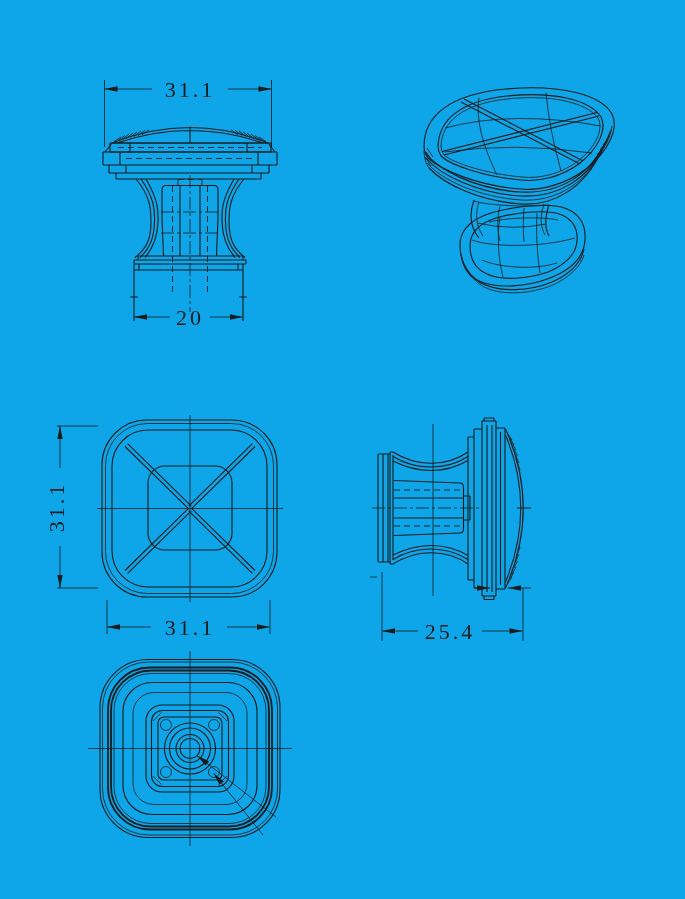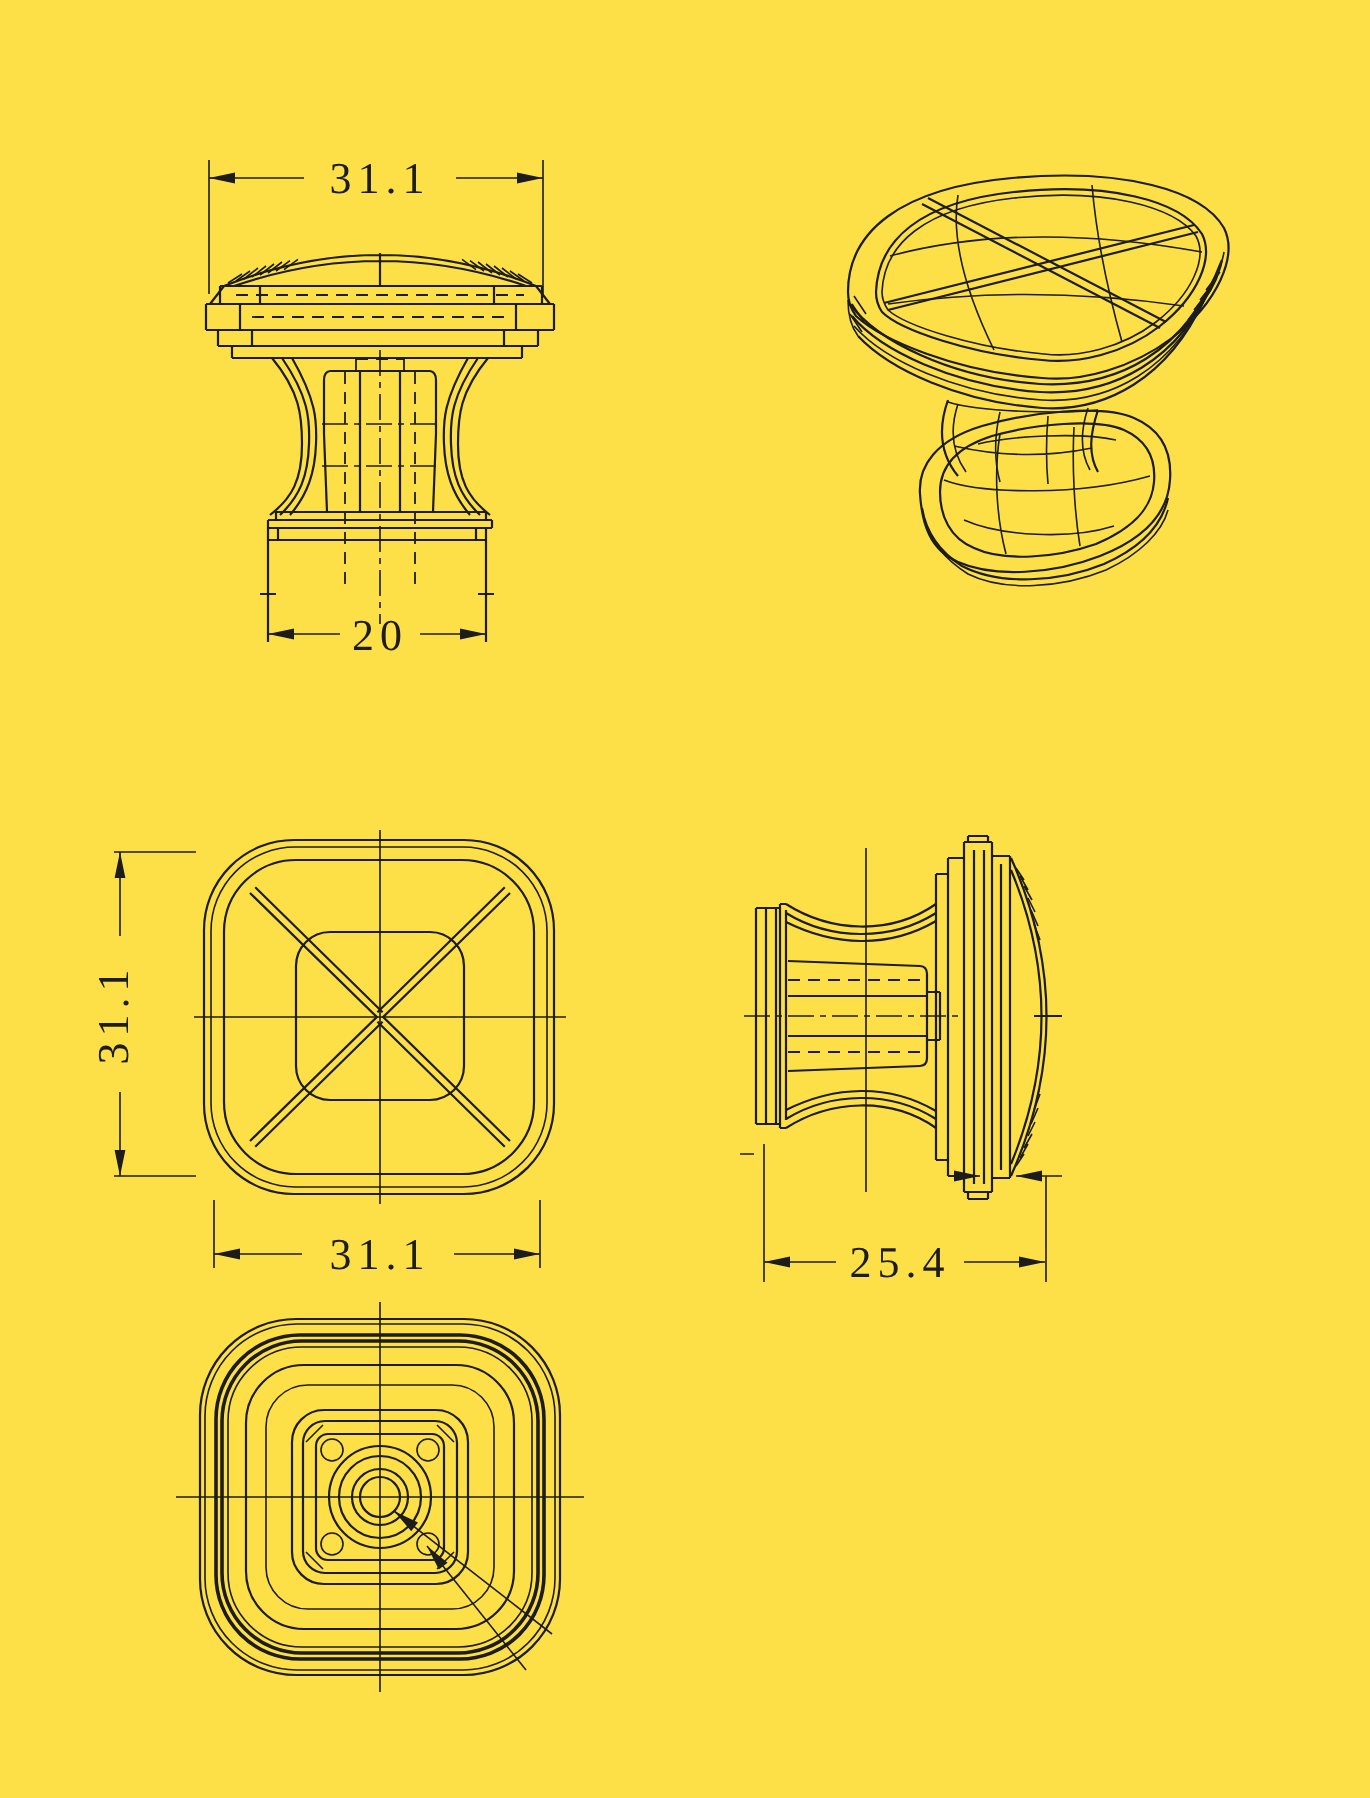--- a/index.html
+++ b/index.html
@@ -1,16 +1,16 @@
 <!DOCTYPE html>
 <html><head>
 <meta charset="utf-8">
 <style>
   html,body{margin:0;padding:0;background:#ffffff;}
-  .page{position:relative;width:685px;height:899px;background:#fde047;overflow:hidden;
+  .page{position:relative;width:685px;height:899px;background:#0ea5e9;overflow:hidden;
         font-family:"Liberation Sans",sans-serif;}
   svg{display:block}
   .ln{fill:none;stroke:#1c1c1c;stroke-width:1.1;stroke-linecap:butt}
   .thin{fill:none;stroke:#1c1c1c;stroke-width:0.8}
   .bold{fill:none;stroke:#1c1c1c;stroke-width:1.8}
   .dash{fill:none;stroke:#1c1c1c;stroke-width:0.9;stroke-dasharray:6 4}
   .cl{fill:none;stroke:#1c1c1c;stroke-width:0.8;stroke-dasharray:13 3 3 3}
   .ah{fill:#1c1c1c;stroke:none}
   .dim{font-family:"Liberation Serif",serif;font-size:22px;letter-spacing:3px;
        fill:#1c1c1c;text-anchor:middle}

